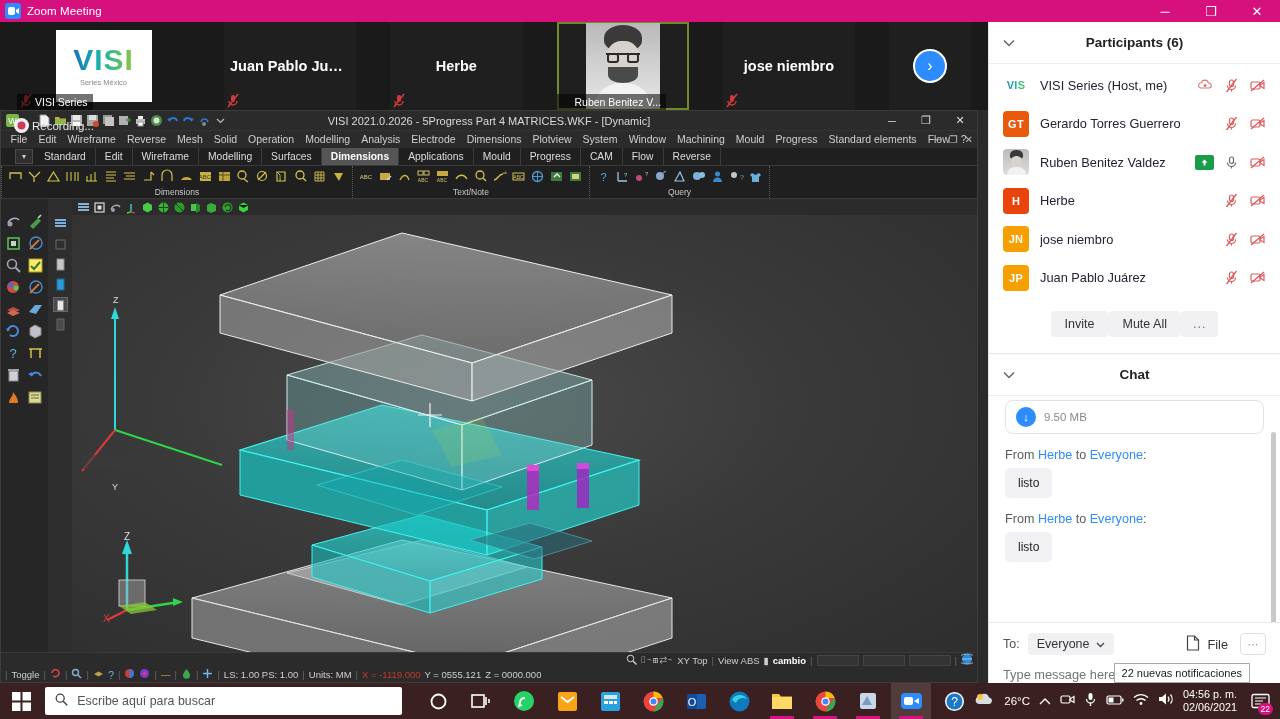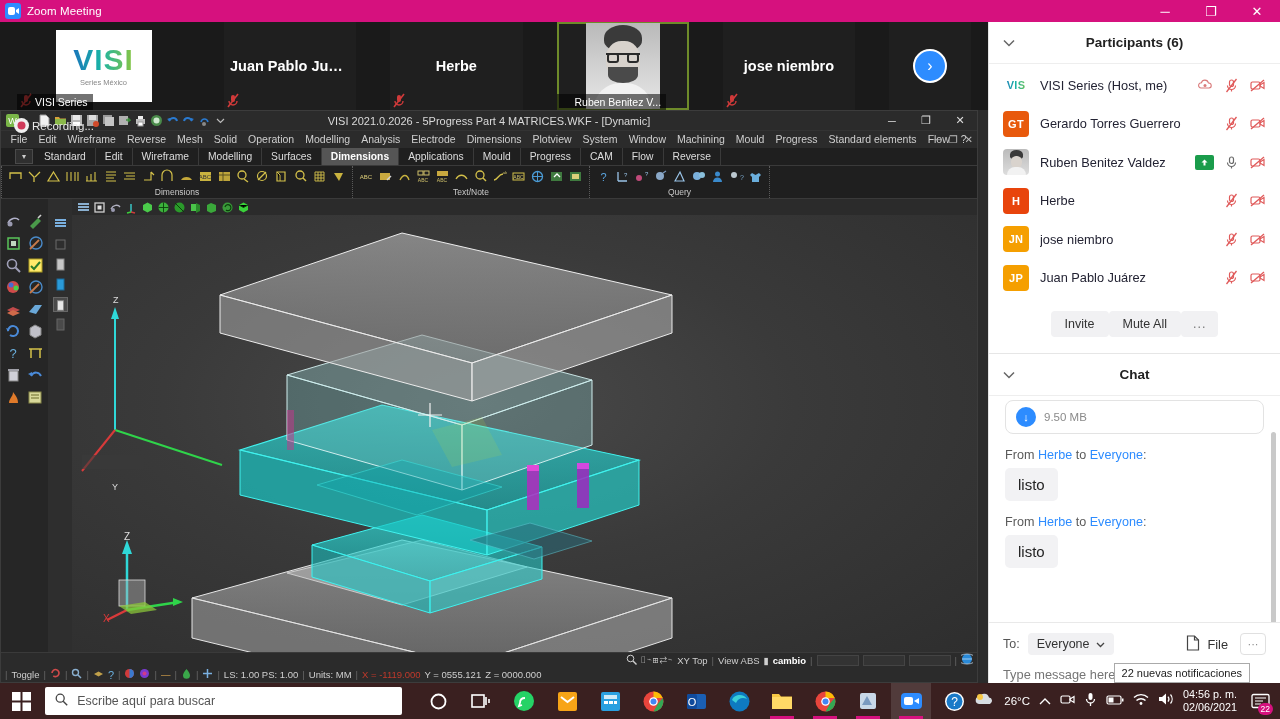--- a/index.html
+++ b/index.html
@@ -161,21 +161,21 @@
   }
   .file-ic {
     width: 20px; height: 20px; border-radius: 50%; background: #2d8cff;
     display: flex; align-items: center; justify-content: center; color: #fff; font-size: 11px;
   }
   .file-size { font-size: 11.5px; color: #8a8a8a; }
   .chat-from { font-size: 12.6px; color: #5a5a5a; margin: 14px 0 6px; }
   .chat-from .nm { color: #2d8cff; }
   .chat-msg {
     display: inline-block; background: #f2f2f4; border-radius: 5px;
-    padding: 8px 13px; font-size: 15px; color: #222;
+    padding: 8px 13px; font-size: 12px; color: #222;
   }
   .chat-footer { border-top: 1px solid #e9e9e9; padding: 10px 14px 0; }
   .chat-to-row { display: flex; align-items: center; }
   .chat-to-label { font-size: 12.5px; color: #555; margin-right: 8px; }
   .chat-to-sel {
     background: #f1f1f3; border-radius: 4px; padding: 4px 9px;
     font-size: 12.5px; color: #333; display: flex; align-items: center; gap: 6px;
   }
   .chat-file-btn {
     margin-left: auto; display: flex; align-items: center; gap: 7px;

